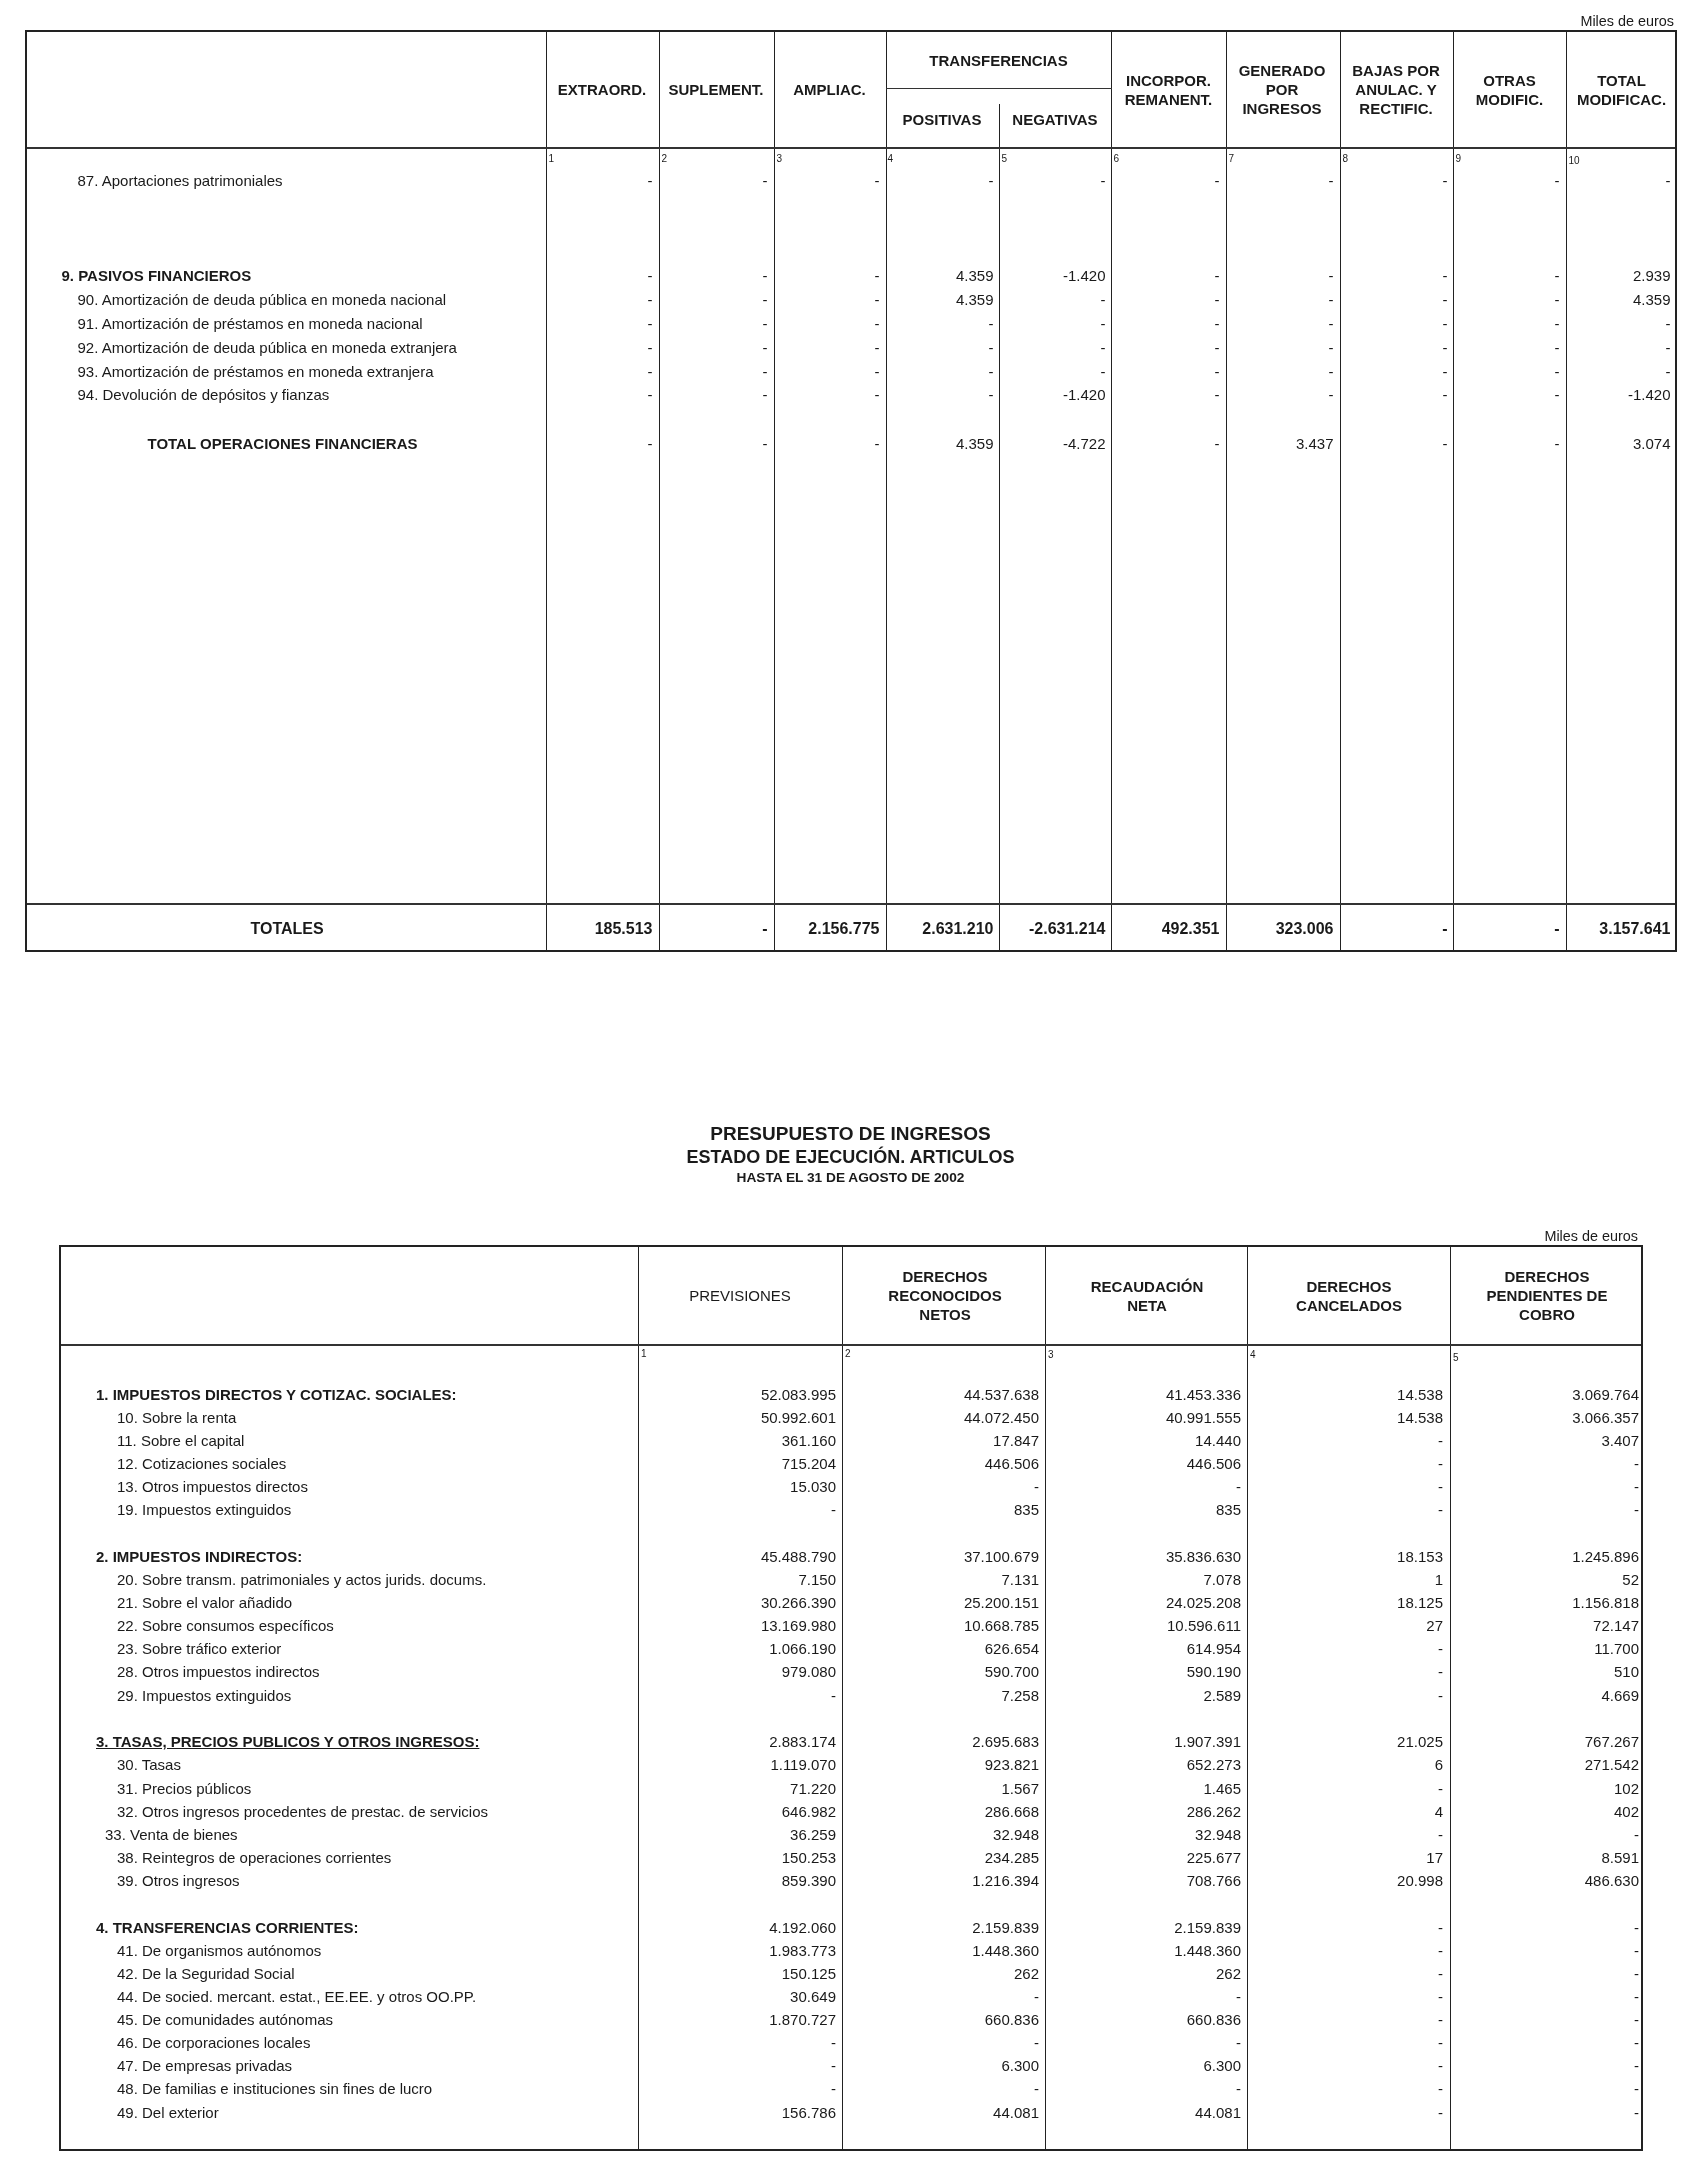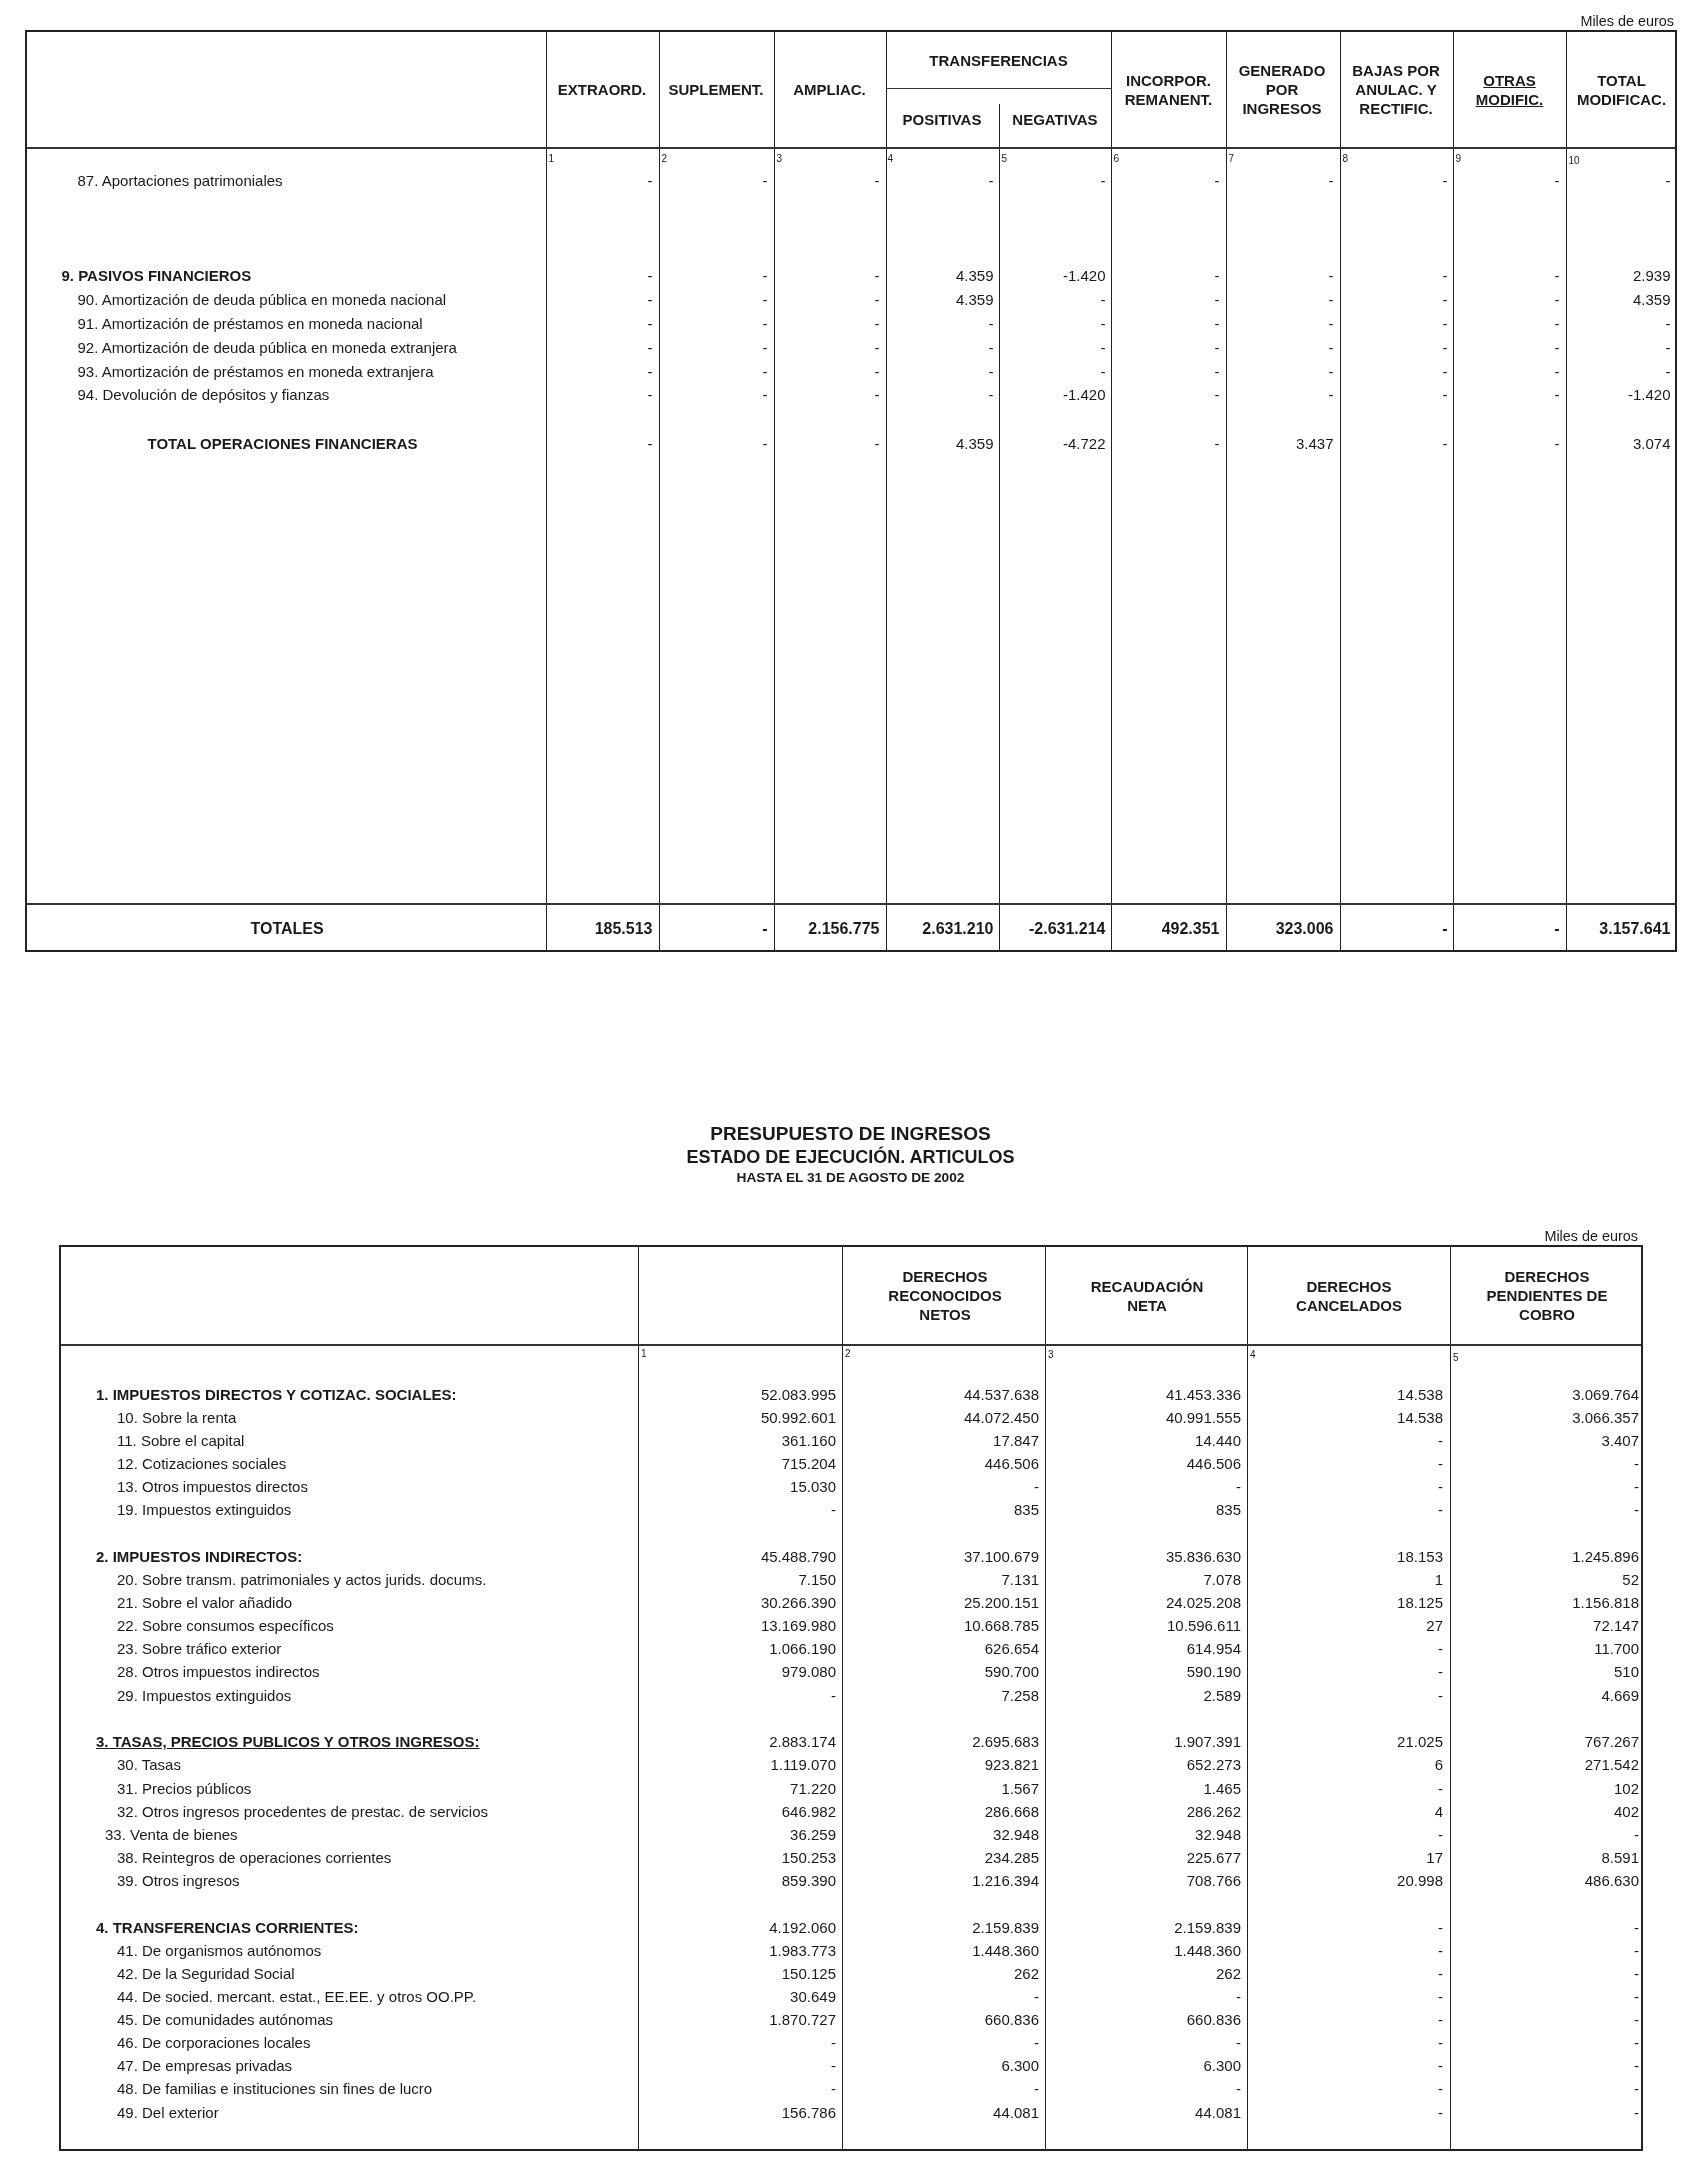--- a/index.html
+++ b/index.html
@@ -49,21 +49,21 @@
 
   <div class="hdr" style="left:519px; width:113px; top:0; height:115px;">EXTRAORD.</div>
   <div class="hdr" style="left:632px; width:115px; top:0; height:115px;">SUPLEMENT.</div>
   <div class="hdr" style="left:747px; width:112px; top:0; height:115px;">AMPLIAC.</div>
   <div class="hdr" style="left:859px; width:226px; top:0; height:56px;">TRANSFERENCIAS</div>
   <div class="hdr" style="left:859px; width:113px; top:58px; height:58px;">POSITIVAS</div>
   <div class="hdr" style="left:972px; width:113px; top:58px; height:58px;">NEGATIVAS</div>
   <div class="hdr" style="left:1088px; width:108px; top:0; height:115px;">INCORPOR. REMANENT.</div>
   <div class="hdr" style="left:1203px; width:105px; top:0; height:115px;">GENERADO POR INGRESOS</div>
   <div class="hdr" style="left:1317px; width:105px; top:0; height:115px;">BAJAS POR ANULAC. Y RECTIFIC.</div>
-  <div class="hdr" style="left:1431px; width:104px; top:0; height:115px;text-decoration:underline;">OTRAS MODIFIC.</div>
+  <div class="hdr" style="left:1431px; width:104px; top:0; height:115px;">OTRAS MODIFIC.</div>
   <div class="hdr" style="left:1543px; width:104px; top:0; height:115px;">TOTAL MODIFICAC.</div>
 
   <div class="colnum" style="left:522px; top:121px;">1</div>
   <div class="colnum" style="left:635px; top:121px;">2</div>
   <div class="colnum" style="left:750px; top:121px;">3</div>
   <div class="colnum" style="left:861px; top:121px;">4</div>
   <div class="colnum" style="left:975px; top:121px;">5</div>
   <div class="colnum" style="left:1087px; top:121px;">6</div>
   <div class="colnum" style="left:1202px; top:121px;">7</div>
   <div class="colnum" style="left:1316px; top:121px;">8</div>
@@ -205,20 +205,21 @@
 
 <div class="t2">
   <div class="vline" style="left:577px;"></div>
   <div class="vline" style="left:781px;"></div>
   <div class="vline" style="left:984px;"></div>
   <div class="vline" style="left:1186px;"></div>
   <div class="vline" style="left:1389px;"></div>
 
   <div class="hline" style="top:97px;"></div>
 
+  <div class="hdr2 light" style="left:577px; width:204px; top:0; height:97px;">PREVISIONES</div>
   <div class="hdr2" style="left:801px; width:166px; top:0; height:97px;">DERECHOS RECONOCIDOS NETOS</div>
   <div class="hdr2" style="left:1010px; width:152px; top:0; height:97px;">RECAUDACIÓN NETA</div>
   <div class="hdr2" style="left:1212px; width:152px; top:0; height:97px;">DERECHOS CANCELADOS</div>
   <div class="hdr2" style="left:1414px; width:144px; top:0; height:97px;">DERECHOS PENDIENTES DE COBRO</div>
 
   <div class="colnum" style="left:580px; top:101px;">1</div>
   <div class="colnum" style="left:784px; top:101px;">2</div>
   <div class="colnum" style="left:987px; top:102px;">3</div>
   <div class="colnum" style="left:1189px; top:102px;">4</div>
   <div class="colnum" style="left:1392px; top:105px;">5</div>

